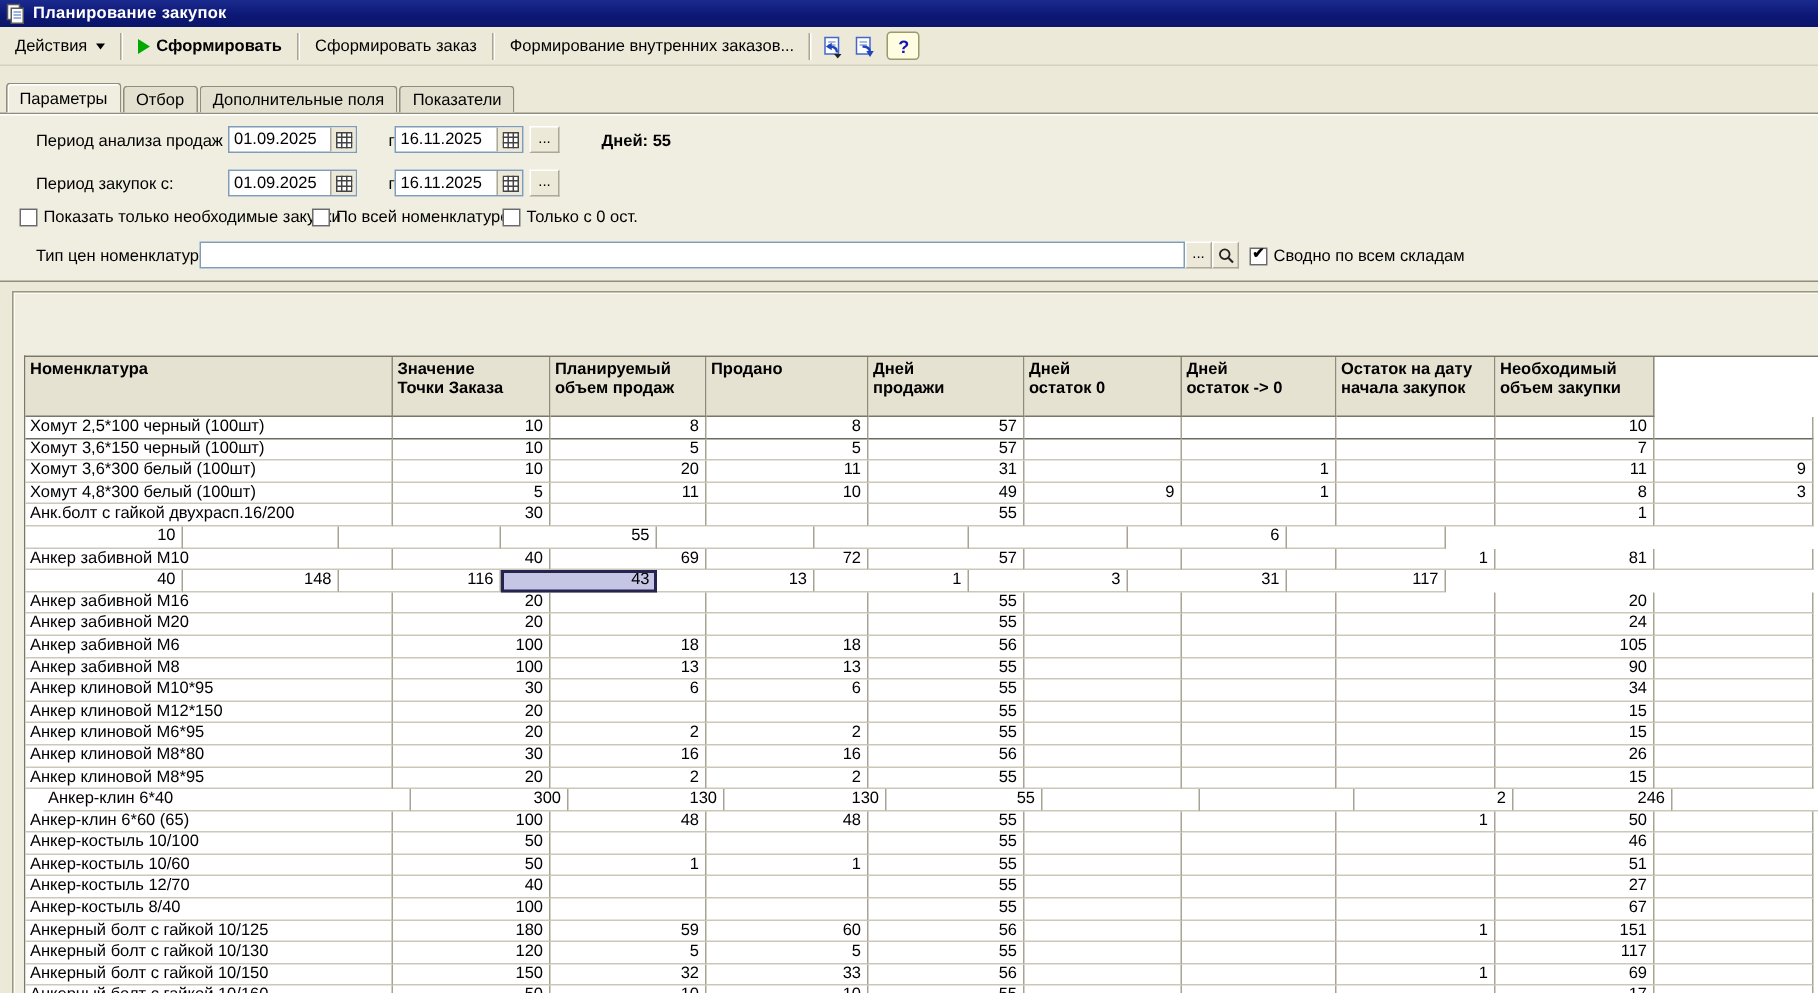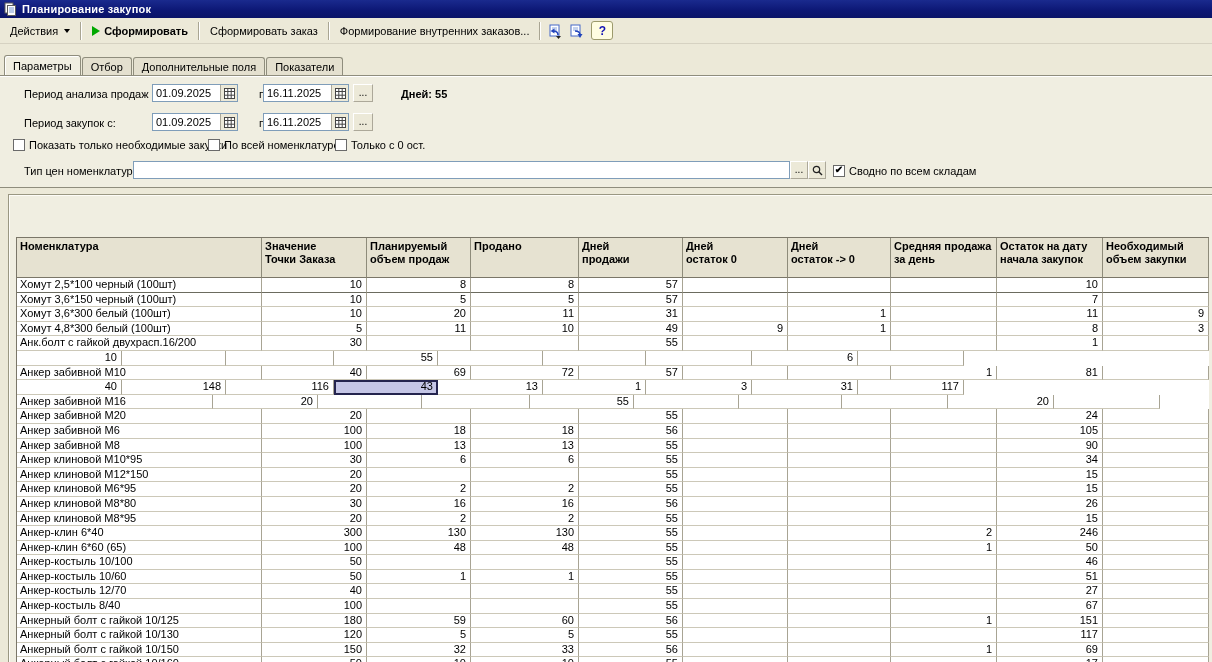--- a/index.html
+++ b/index.html
@@ -330,24 +330,20 @@
         </div>
         <div class="hcell" style="width: 105px;">
           <div>Дней</div>
           <div>остаток 0</div>
         </div>
         <div class="hcell" style="width: 103px;">
           <div>Дней</div>
           <div>остаток -&gt; 0</div>
         </div>
         <div class="hcell" style="width: 106px;">
-          <div>Средняя продажа</div>
-          <div>за день</div>
-        </div>
-        <div class="hcell" style="width: 106px;">
           <div>Остаток на дату</div>
           <div>начала закупок</div>
         </div>
         <div class="hcell" style="width: 106px;">
           <div>Необходимый</div>
           <div>объем закупки</div>
         </div>
       </div>
     <div id="gridbody">
         <div class="grid-row">
@@ -438,21 +434,21 @@
           <div class="cell num" style="width: 104px;">148</div>
           <div class="cell num" style="width: 108px;">116</div>
           <div class="cell num sel" style="width: 104px;">43</div>
           <div class="cell num" style="width: 105px;">13</div>
           <div class="cell num" style="width: 103px;">1</div>
           <div class="cell num" style="width: 106px;">3</div>
           <div class="cell num" style="width: 106px;">31</div>
           <div class="cell num" style="width: 106px;">117</div>
         </div>
         <div class="grid-row">
-          <div class="cell" style="width: 196px;">Анкер забивной М16</div>
+          <div class="cell" style="width: 245px;">Анкер забивной М16</div>
           <div class="cell num" style="width: 105px;">20</div>
           <div class="cell num" style="width: 104px;"></div>
           <div class="cell num" style="width: 108px;"></div>
           <div class="cell num" style="width: 104px;">55</div>
           <div class="cell num" style="width: 105px;"></div>
           <div class="cell num" style="width: 103px;"></div>
           <div class="cell num" style="width: 106px;"></div>
           <div class="cell num" style="width: 106px;">20</div>
           <div class="cell num" style="width: 106px;"></div>
         </div>
@@ -546,21 +542,21 @@
           <div class="cell num" style="width: 104px;">2</div>
           <div class="cell num" style="width: 108px;">2</div>
           <div class="cell num" style="width: 104px;">55</div>
           <div class="cell num" style="width: 105px;"></div>
           <div class="cell num" style="width: 103px;"></div>
           <div class="cell num" style="width: 106px;"></div>
           <div class="cell num" style="width: 106px;">15</div>
           <div class="cell num" style="width: 106px;"></div>
         </div>
         <div class="grid-row">
-          <div class="cell" style="width: 245px;">Анкер-клин 6*40</div>
+          <div class="cell" style="width: 245px; margin-left: 12px;">Анкер-клин 6*40</div>
           <div class="cell num" style="width: 105px;">300</div>
           <div class="cell num" style="width: 104px;">130</div>
           <div class="cell num" style="width: 108px;">130</div>
           <div class="cell num" style="width: 104px;">55</div>
           <div class="cell num" style="width: 105px;"></div>
           <div class="cell num" style="width: 103px;"></div>
           <div class="cell num" style="width: 106px;">2</div>
           <div class="cell num" style="width: 106px;">246</div>
           <div class="cell num" style="width: 106px;"></div>
         </div>

